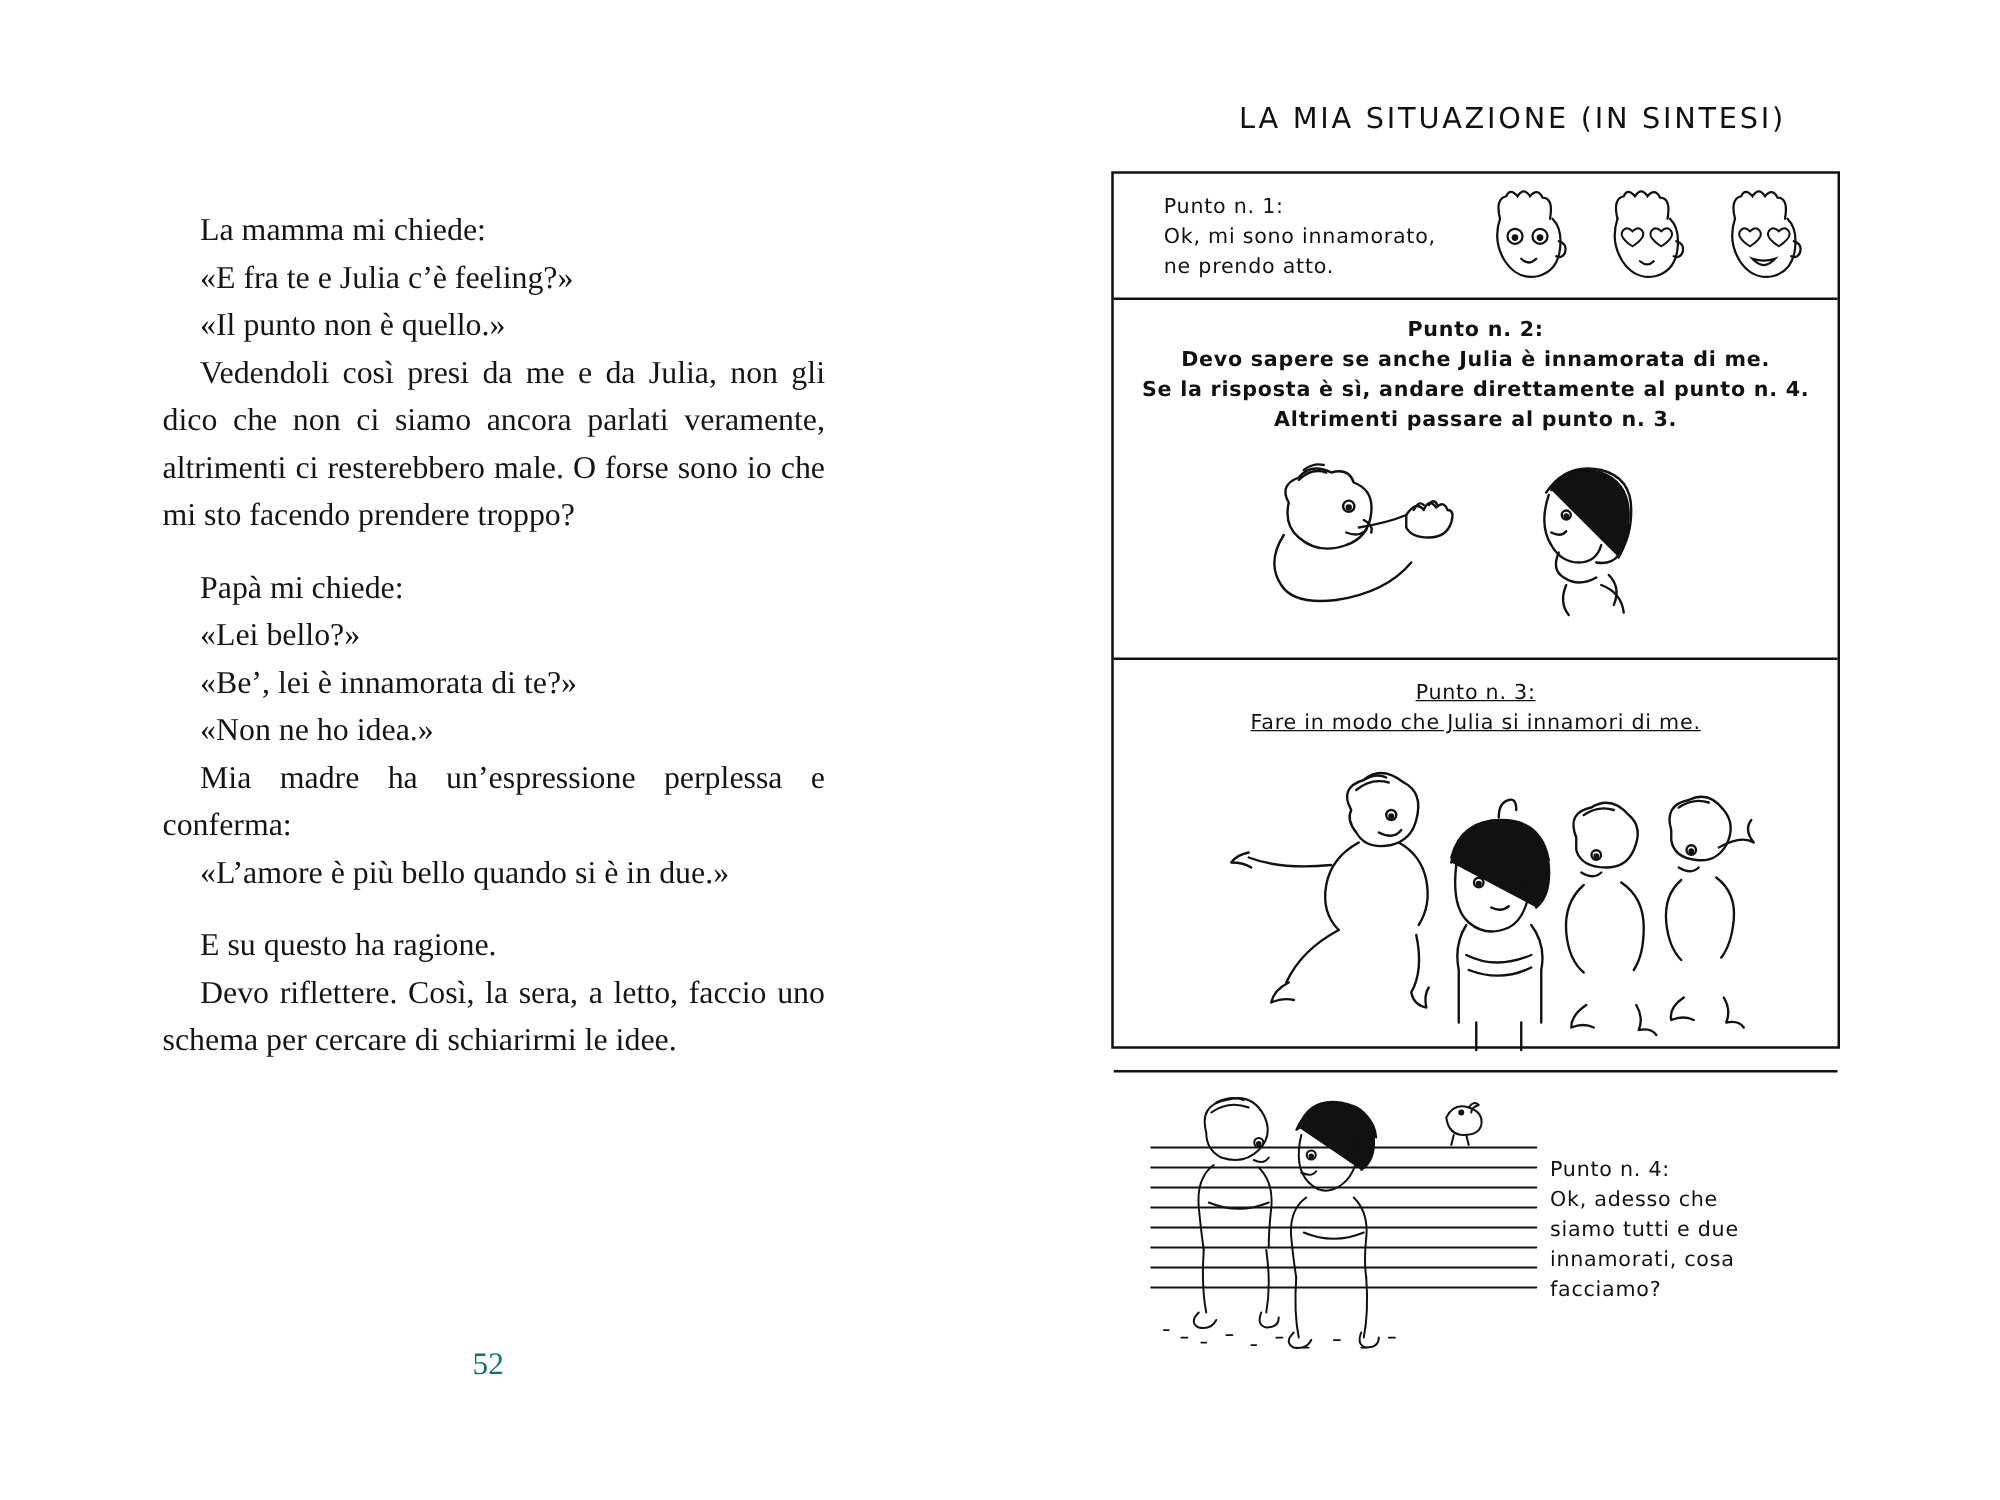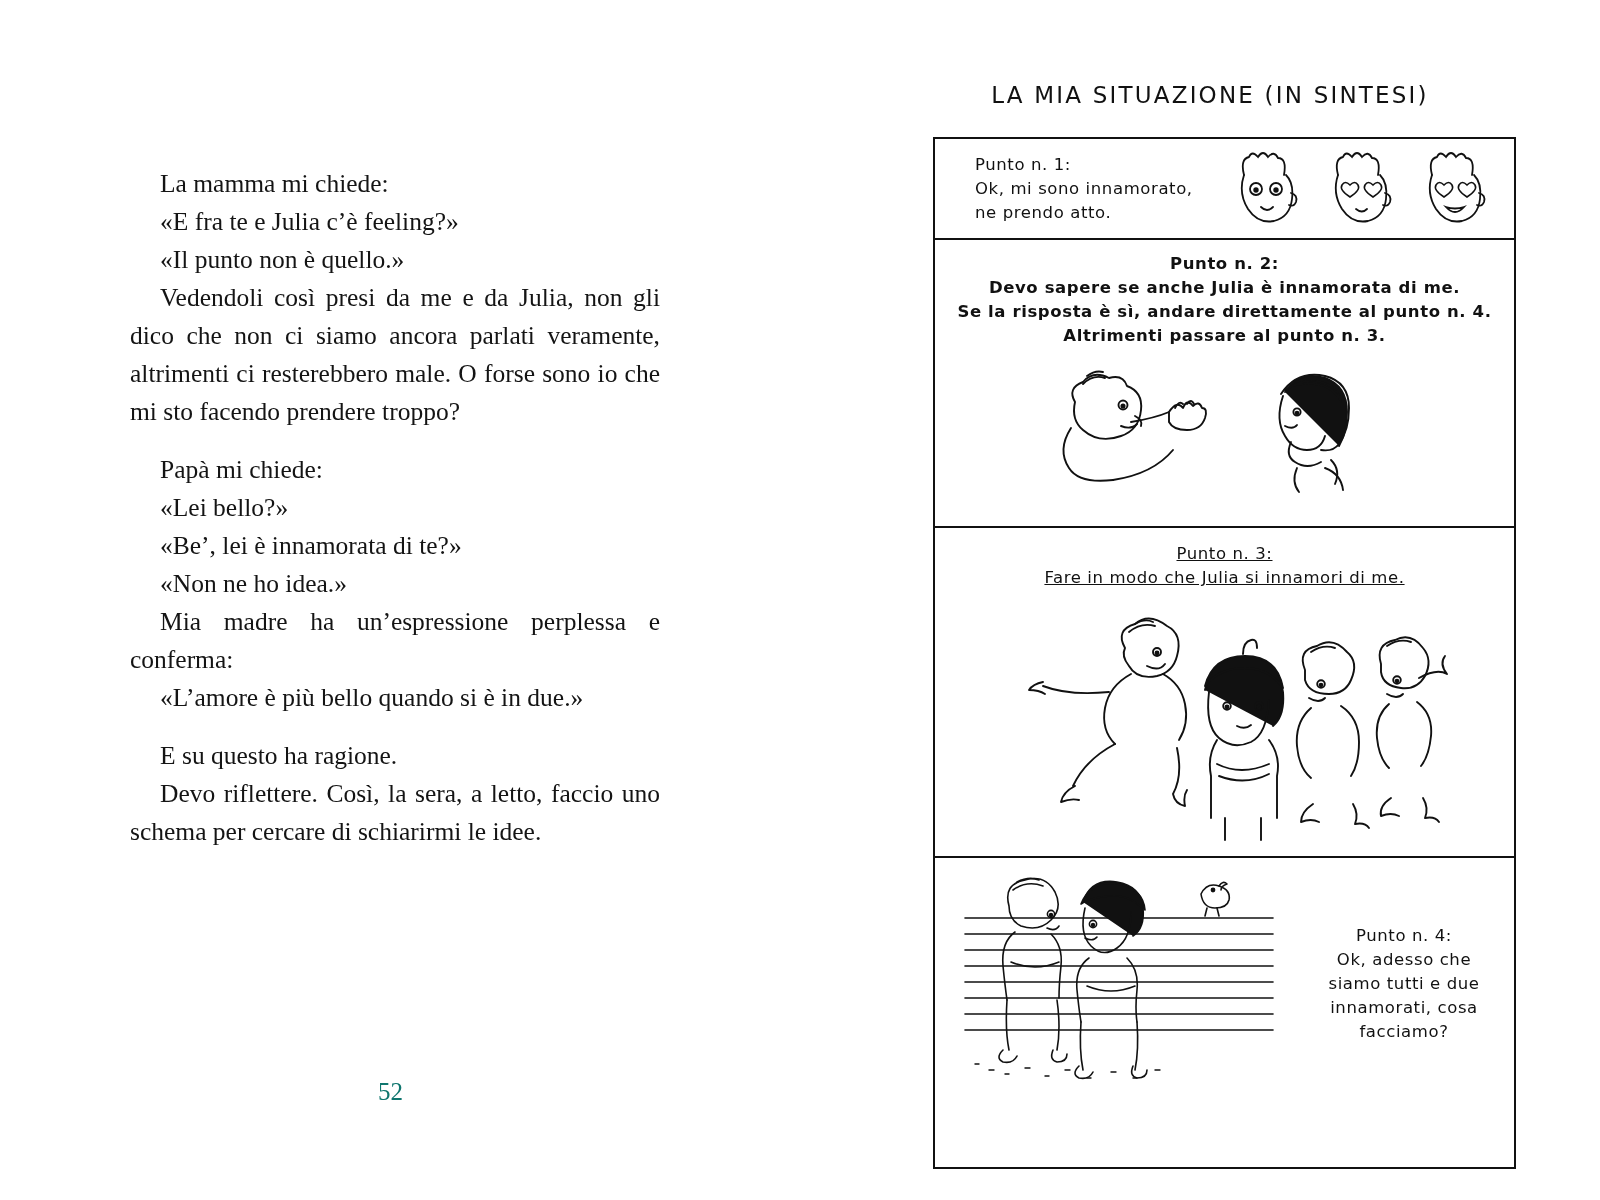--- a/index.html
+++ b/index.html
@@ -70,25 +70,24 @@
     text-align: center;
     font-size: 23px;
     letter-spacing: 2.2px;
     color: #111;
   }
   #schema-box {
     position: absolute;
     left: 89px;
     top: 137px;
     width: 583px;
-    height: 1032px;
+    height: 702px;
     border: 2.5px solid #111;
     box-sizing: border-box;
     background: #fff;
-    margin-left: 44px;
   }
   .panel {
     position: relative;
     box-sizing: border-box;
     border-bottom: 2.5px solid #111;
     overflow: hidden;
   }
   .panel:last-child { border-bottom: none; }
   #panel-1 { height: 101px; }
   #panel-2 { height: 288px; }
@@ -154,24 +153,23 @@
   
   #p4-art {
     position: absolute;
     left: 20px;
     top: 8px;
     width: 330px;
     height: 215px;
   }
   #p4-text {
     position: absolute;
-    right: 10px;
+    right: 30px;
     top: 66px;
     width: 200px;
-    text-align: center;
   }
 
   svg { display: block; }
 </style>
 </head>
 <body>
 
 <div id="left-page">
 
   <div id="left-text">

